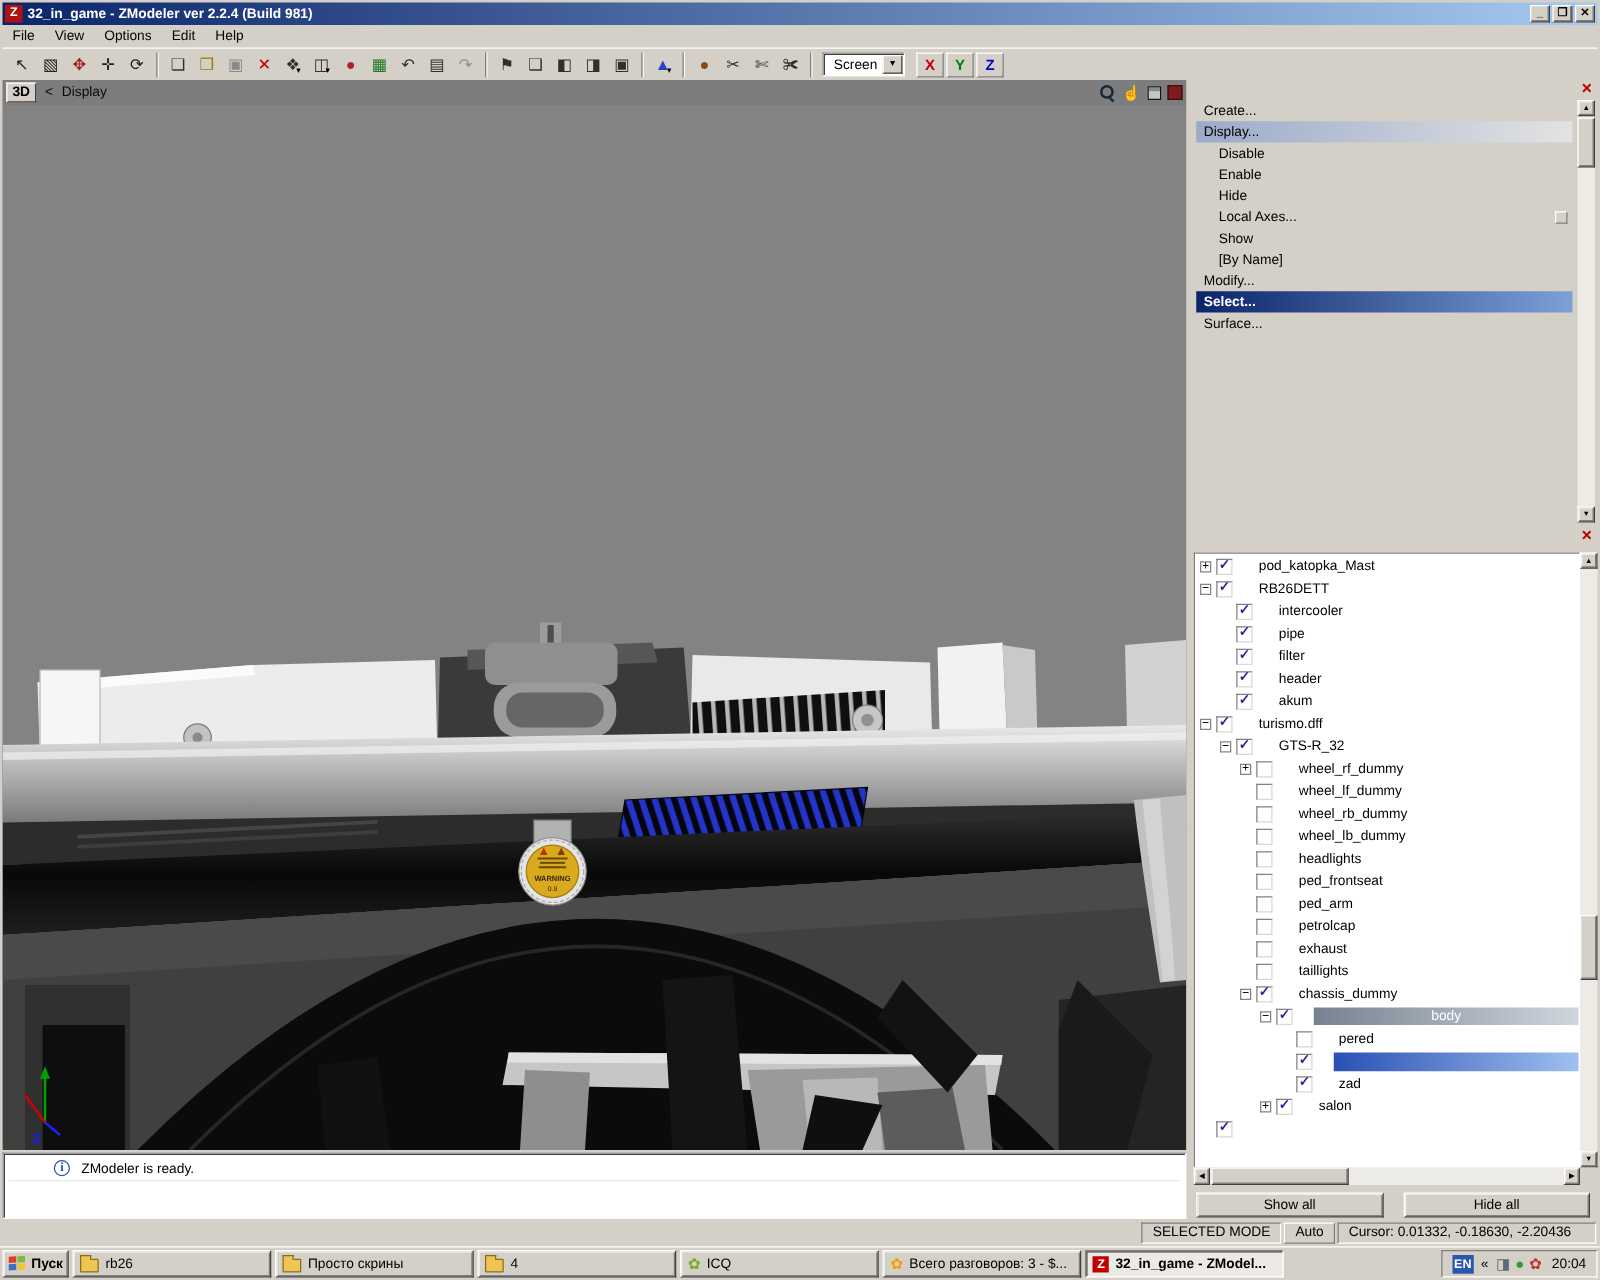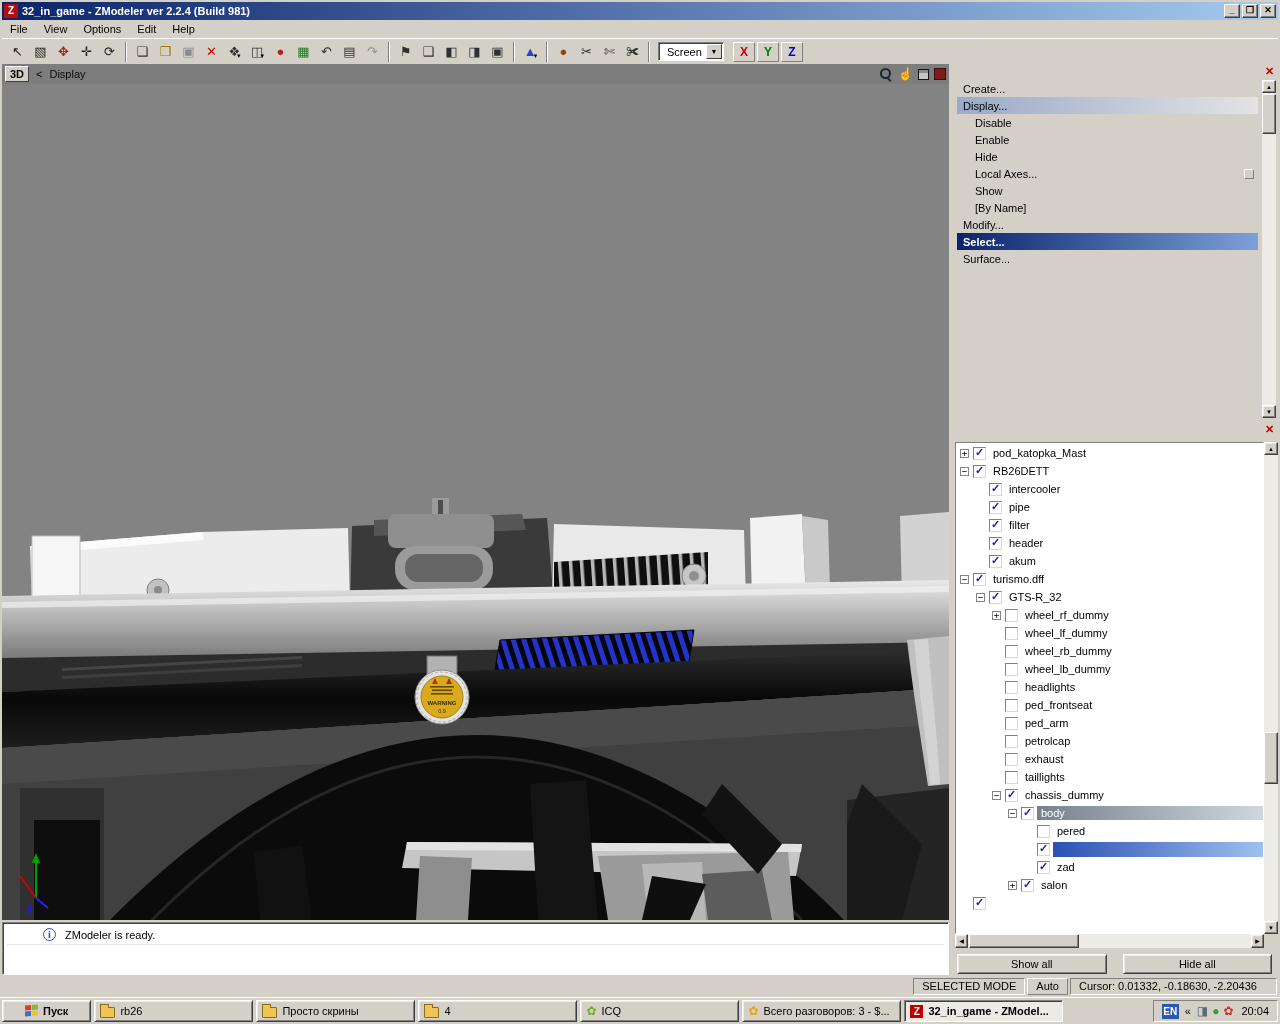--- a/index.html
+++ b/index.html
@@ -70,38 +70,38 @@
   .sb-thumb{position:absolute;left:0;width:14px;background:#d4d0c8;border:1px solid;border-color:#fff #404040 #404040 #fff;box-shadow:inset -1px -1px 0 #808080;}
 
   #tree-panel{position:absolute;left:0;top:358px;width:327px;height:553px;}
   #tree-box{position:absolute;left:4px;top:20px;width:309px;height:492px;background:#fff;border:1px solid;border-color:#808080 #fff #fff #808080;overflow:hidden;padding:1px 0 0 2px;}
   .tree-row{display:flex;align-items:center;height:18px;white-space:nowrap;}
   .t-ind{flex:none;height:1px;}
   .t-expslot{width:13px;display:flex;justify-content:center;flex:none;}
   .t-exp{width:9px;height:9px;border:1px solid #848484;background:#fff;font-size:9px;line-height:7px;text-align:center;font-family:"DejaVu Sans Mono",monospace;}
   .t-chk{width:13px;height:13px;background:#fff;border:1px solid;border-color:#808080 #d8d8d8 #d8d8d8 #808080;flex:none;margin-left:2px;}
   .ck{display:block;color:#2828a0;font-weight:bold;font-size:11px;line-height:11px;margin:-1px 0 0 1px;}
-  .t-lbl{padding:1px 4px;margin-left:3px;}
+  .t-lbl{padding:1px 4px;margin-left:17px;text-align:center;}
   .t-lbl.hl-gray{flex:1;background:linear-gradient(90deg,#76828f,#cfd6de);color:#fff;}
   .t-lbl.hl-blue{flex:1;background:linear-gradient(90deg,#2a50b4,#9fc0ef);color:#fff;min-height:15px;}
   #tree-vscroll{left:313px;top:20px;width:14px;height:492px;}
   #tree-hscroll{position:absolute;left:4px;top:512px;width:309px;height:14px;background:#ecebe5;}
   .sb-btn.h{width:13px;height:14px;}
   #tree-corner{position:absolute;left:313px;top:512px;width:14px;height:14px;background:#d4d0c8;}
   #tree-buttons{position:absolute;left:6px;top:532px;width:315px;display:flex;gap:16px;}
   .btn{flex:1;height:20px;text-align:center;line-height:18px;background:#d4d0c8;border:1px solid;border-color:#fff #404040 #404040 #fff;box-shadow:inset 1px 1px 0 #ecebe5,inset -1px -1px 0 #808080;}
 
   
   #statusbar{position:absolute;left:2px;top:977px;width:1276px;height:19px;display:flex;align-items:center;justify-content:flex-end;gap:2px;padding-right:1px;}
   .scell{height:17px;line-height:15px;padding:0 8px;border:1px solid;border-color:#808080 #fff #fff #808080;white-space:nowrap;}
   .scell.rs{border-color:#fff #808080 #808080 #fff;}
 
   
   #taskbar{position:absolute;left:0;top:997px;width:1280px;height:27px;background:#d4d0c8;border-top:1px solid #fff;display:flex;align-items:center;padding:0 2px;gap:3px;}
-  .start-btn{height:22px;display:flex;align-items:center;gap:4px;padding:0 22px;font-weight:bold;flex:none;}
+  .start-btn{height:22px;display:flex;align-items:center;gap:4px;padding:0 4px;font-weight:bold;flex:none;}
   .winflag{width:14px;height:13px;display:grid;grid-template-columns:6px 6px;grid-template-rows:5px 5px;gap:1px;transform:skewY(-4deg);}
   .winflag i{display:block;}
   .wf1{background:#e23a28;}.wf2{background:#7cbb3f;}.wf3{background:#3b6ec6;}.wf4{background:#f4c built;}
   .wf4{background:#f4c430;}
   .task-btn{width:159px;height:22px;display:flex;align-items:center;gap:5px;padding:0 5px;overflow:hidden;flex:none;}
   .task-btn.active{background:#eceae4;border-color:#808080 #fff #fff #808080;box-shadow:inset 1px 1px 0 #404040;}
   .task-btn.active .task-label{font-weight:bold;}
   .task-label{white-space:nowrap;overflow:hidden;text-overflow:ellipsis;}
   .folder-icon{width:15px;height:11px;background:#efc556;border:1px solid #8a6d1c;border-radius:1px;position:relative;flex:none;margin-top:2px;}
   .folder-icon::before{content:"";position:absolute;left:-1px;top:-4px;width:7px;height:3px;background:#efc556;border:1px solid #8a6d1c;border-bottom:none;}

